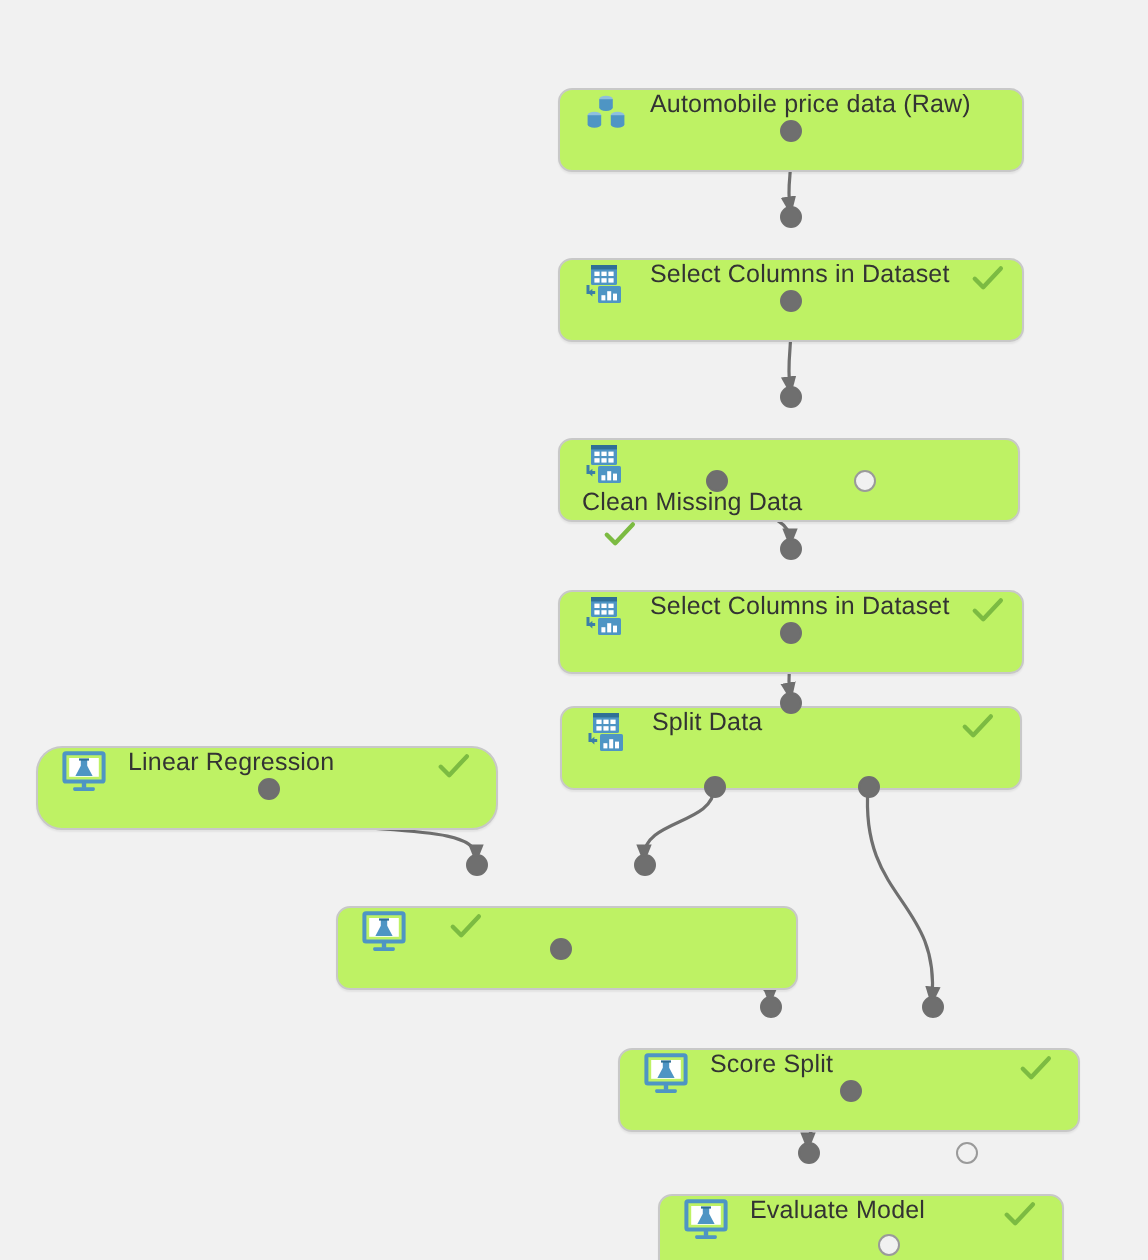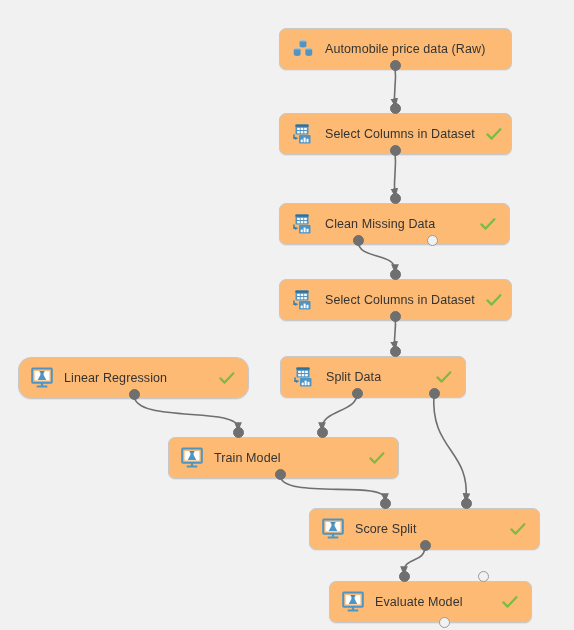--- a/index.html
+++ b/index.html
@@ -24,28 +24,28 @@
   #edge-layer {
     position: absolute;
     left: 0; top: 0;
     width: 574px;
     height: 630px;
     pointer-events: none;
   }
   .node {
     position: absolute;
     box-sizing: border-box;
-    background: #fdba74;
+    background: #bef264;
     border: 1px solid #c8c8c8;
     border-radius: 7px;
     height: 42px;
     display: flex;
-    align-items: center;
     padding: 0 12px 0 11px;
     box-shadow: 0 1px 1px rgba(0,0,0,0.06);
+    margin-top: 16px;
   }
   .node-icon {
     width: 24px;
     height: 24px;
     flex: 0 0 24px;
     margin-right: 10px;
     display: block;
   }
   .node-label {
     font-size: 12.5px;
@@ -133,21 +133,21 @@
             <rect x="9.7" y="17.6" width="2" height="2.6"></rect>
             <rect x="12.6" y="15.6" width="2" height="4.6"></rect>
             <rect x="15.5" y="16.8" width="2" height="3.4"></rect>
           </g>
         </svg>
         <span class="node-label">Select Columns in Dataset</span>
         <svg class="node-status" viewBox="0 0 18 18">
           <path d="M2.4 9.4 L6.6 13.6 L15.4 4.2" stroke="#7cbb42" stroke-width="2.2" fill="none" stroke-linecap="round" stroke-linejoin="round"></path>
         </svg>
       </div>
-      <div class="node" style="left: 279px; top: 203px; width: 231px;">
+      <div class="node" style="left: 279px; top: 203px; width: 231px; flex-direction: column;">
         <svg class="node-icon" viewBox="0 0 24 24">
           <rect x="4.5" y="2.5" width="13" height="10" rx="0.8" fill="#4e95c4"></rect>
           <rect x="4.5" y="2.5" width="13" height="2.2" fill="#2f6f96"></rect>
           <g fill="#ffffff">
             <rect x="6.2" y="5.8" width="2.6" height="2.2"></rect>
             <rect x="9.7" y="5.8" width="2.6" height="2.2"></rect>
             <rect x="13.2" y="5.8" width="2.6" height="2.2"></rect>
             <rect x="6.2" y="9.1" width="2.6" height="2.2"></rect>
             <rect x="9.7" y="9.1" width="2.6" height="2.2"></rect>
             <rect x="13.2" y="9.1" width="2.6" height="2.2"></rect>
@@ -199,21 +199,21 @@
           <path d="M10.4 5.8 h3.2 v3.1 l2.7 5.1 h-8.6 l2.7 -5.1 z" fill="#4e95c4"></path>
           <rect x="9.5" y="5.2" width="5" height="1.1" fill="#2f6f96"></rect>
           <rect x="10.9" y="16.8" width="2.2" height="3.1" fill="#4e95c4"></rect>
           <rect x="6.6" y="19.6" width="10.8" height="1.9" rx="0.7" fill="#4e95c4"></rect>
         </svg>
         <span class="node-label">Linear Regression</span>
         <svg class="node-status" viewBox="0 0 18 18">
           <path d="M2.4 9.4 L6.6 13.6 L15.4 4.2" stroke="#7cbb42" stroke-width="2.2" fill="none" stroke-linecap="round" stroke-linejoin="round"></path>
         </svg>
       </div>
-      <div class="node" style="left: 280px; top: 356px; width: 186px;">
+      <div class="node" style="left: 280px; top: 337px; width: 231px;">
         <svg class="node-icon" viewBox="0 0 24 24">
           <rect x="4.5" y="2.5" width="13" height="10" rx="0.8" fill="#4e95c4"></rect>
           <rect x="4.5" y="2.5" width="13" height="2.2" fill="#2f6f96"></rect>
           <g fill="#ffffff">
             <rect x="6.2" y="5.8" width="2.6" height="2.2"></rect>
             <rect x="9.7" y="5.8" width="2.6" height="2.2"></rect>
             <rect x="13.2" y="5.8" width="2.6" height="2.2"></rect>
             <rect x="6.2" y="9.1" width="2.6" height="2.2"></rect>
             <rect x="9.7" y="9.1" width="2.6" height="2.2"></rect>
             <rect x="13.2" y="9.1" width="2.6" height="2.2"></rect>
@@ -234,21 +234,20 @@
       </div>
       <div class="node" style="left: 168px; top: 437px; width: 231px;">
         <svg class="node-icon" viewBox="0 0 24 24">
           <rect x="2.2" y="2.6" width="19.6" height="14.2" rx="0.8" fill="none" stroke="#4e95c4" stroke-width="2"></rect>
           <rect x="4.6" y="5" width="14.8" height="9.4" fill="#ffffff"></rect>
           <path d="M10.4 5.8 h3.2 v3.1 l2.7 5.1 h-8.6 l2.7 -5.1 z" fill="#4e95c4"></path>
           <rect x="9.5" y="5.2" width="5" height="1.1" fill="#2f6f96"></rect>
           <rect x="10.9" y="16.8" width="2.2" height="3.1" fill="#4e95c4"></rect>
           <rect x="6.6" y="19.6" width="10.8" height="1.9" rx="0.7" fill="#4e95c4"></rect>
         </svg>
-        <span class="node-label">Train Model</span>
         <svg class="node-status" viewBox="0 0 18 18">
           <path d="M2.4 9.4 L6.6 13.6 L15.4 4.2" stroke="#7cbb42" stroke-width="2.2" fill="none" stroke-linecap="round" stroke-linejoin="round"></path>
         </svg>
       </div>
       <div class="node" style="left: 309px; top: 508px; width: 231px;">
         <svg class="node-icon" viewBox="0 0 24 24">
           <rect x="2.2" y="2.6" width="19.6" height="14.2" rx="0.8" fill="none" stroke="#4e95c4" stroke-width="2"></rect>
           <rect x="4.6" y="5" width="14.8" height="9.4" fill="#ffffff"></rect>
           <path d="M10.4 5.8 h3.2 v3.1 l2.7 5.1 h-8.6 l2.7 -5.1 z" fill="#4e95c4"></path>
           <rect x="9.5" y="5.2" width="5" height="1.1" fill="#2f6f96"></rect>

